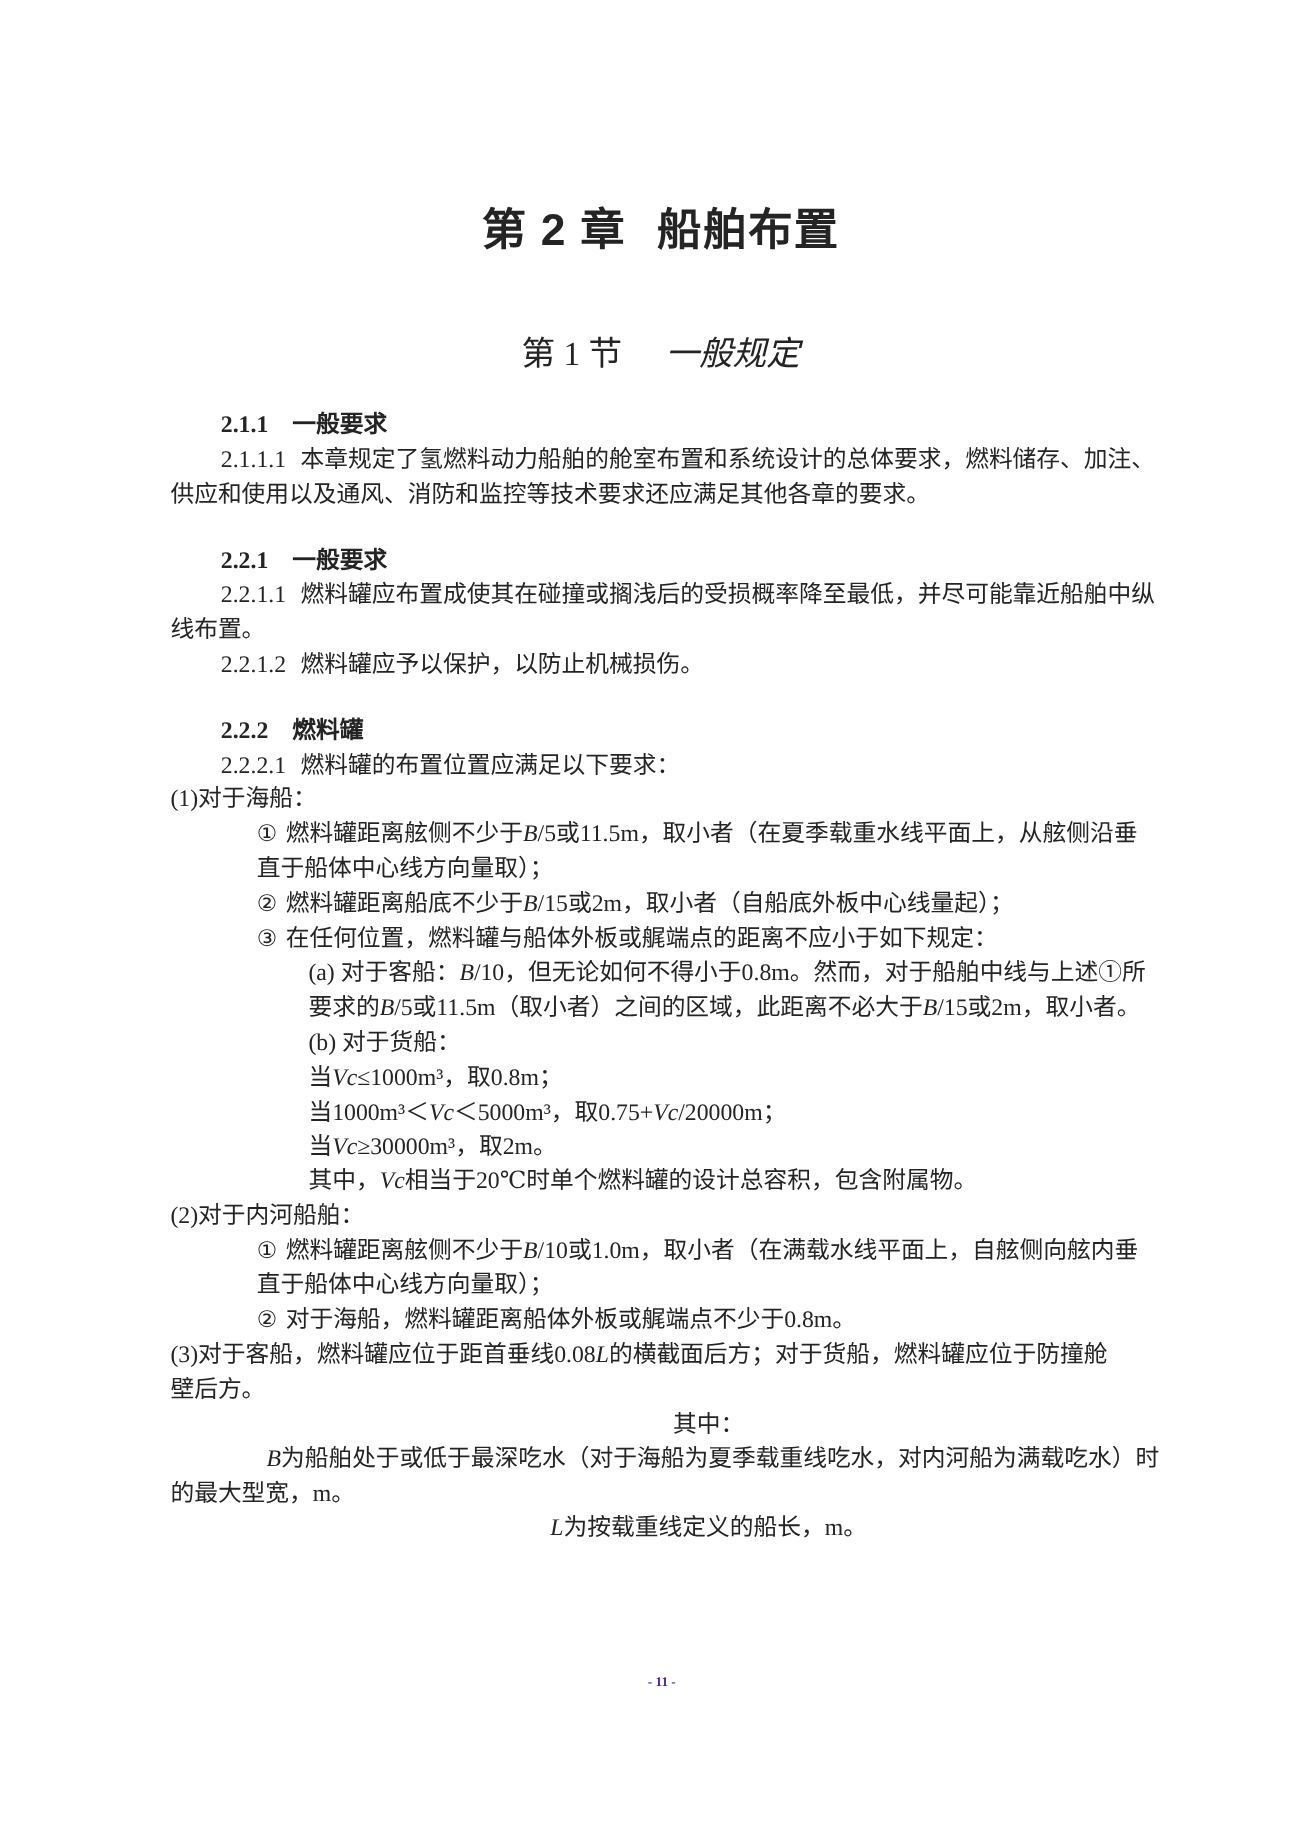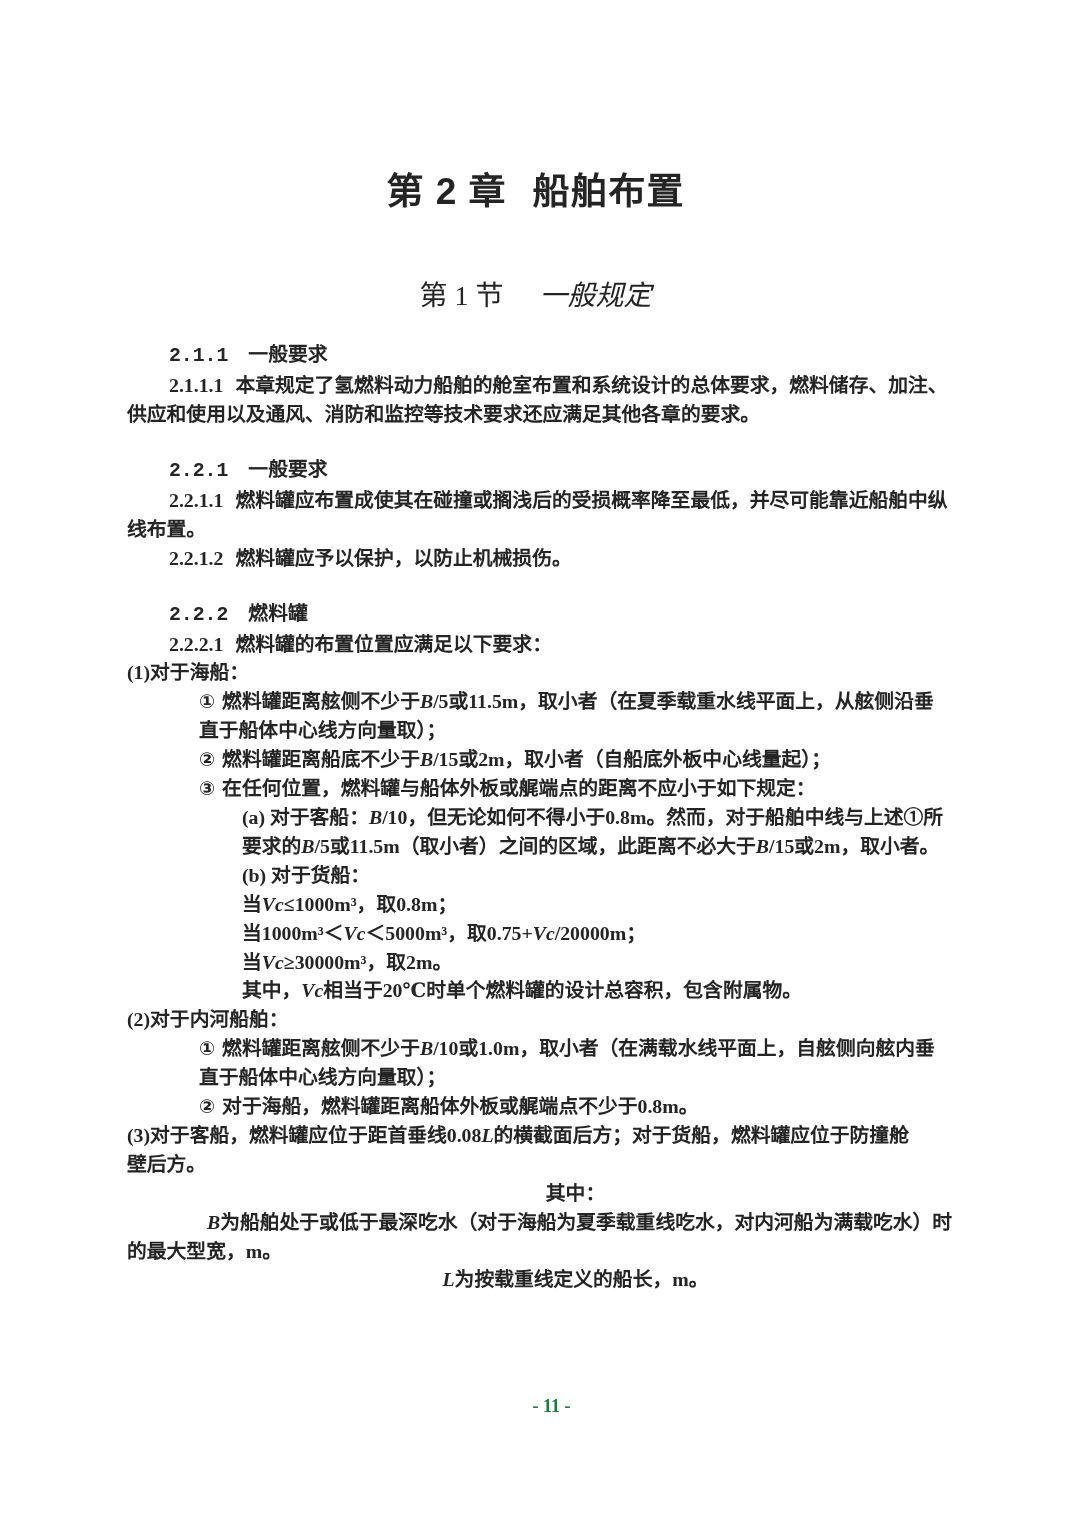--- a/index.html
+++ b/index.html
@@ -7,21 +7,21 @@
     position: relative;
     width: 1080px;
     height: 1528px;
     background: #ffffff;
     overflow: hidden;
     color: #242424;
     font-family: "Liberation Serif", "DejaVu Serif", serif;
   }
   .content {
     position: absolute;
-    left: 127px;
+    left: 142px;
     top: 170px;
     width: 817px;
   }
   
   .b-chapter {
     text-align: center;
     font-family: "Liberation Sans", "DejaVu Sans", sans-serif;
     font-weight: 700;
     font-size: 37px;
     line-height: 44px;
@@ -38,48 +38,47 @@
   }
   .b-section:first-of-type { margin-top: 0; }
   .b-section .s-t2 { margin-left: 36px; font-style: italic; }
   .b-h3 {
     font-weight: 700;
     font-size: 19.8px;
     line-height: 29px;
     margin-top: 26px;
     padding-left: 42px;
   }
-  .b-h3 .s-num { font-family: Liberation Mono, monospace; margin-right: 20px; text-align: right; }
+  .b-h3 .s-num { font-family: Liberation Serif, serif; margin-right: 20px; text-align: right; }
   .b-h3 .s-hei { font-family: "Liberation Sans", "DejaVu Sans", sans-serif; }
   .b-line {
     font-size: 19.8px;
     line-height: 28.9px;
     white-space: nowrap;
-    font-weight: bold;
   }
   
   .ind-none { padding-left: 0; }
   .ind-para { padding-left: 42px; }
   .ind-circ { padding-left: 72px; }
   .ind-sub  { padding-left: 115px; }
   .ind-mid  { padding-left: 80px; text-align: center; }
   
   .s-num  { margin-right: 12px; }
   .s-v    { font-style: italic; }
   .s-circ { font-family: "DejaVu Sans", sans-serif; margin-right: 7px; font-size: 19px; }
   
   .footer {
     position: absolute;
     left: 143px;
     top: 1396px;
     width: 817px;
     text-align: center;
-    font-size: 18px;
+    font-size: 11px;
     font-weight: 700;
-    color: #15803d;
+    color: #4c1d95;
     font-family: "Liberation Serif", "DejaVu Serif", serif;
   }
 </style>
 </head>
 <body>
 
 <div class="page">
   <div class="content">
       <div class="b-chapter"><span class="s-t1">第 2 章</span><span class="s-t2">船舶布置</span></div>
       <div class="b-section"><span class="s-t1">第 1 节</span><span class="s-t2">一般规定</span></div>

